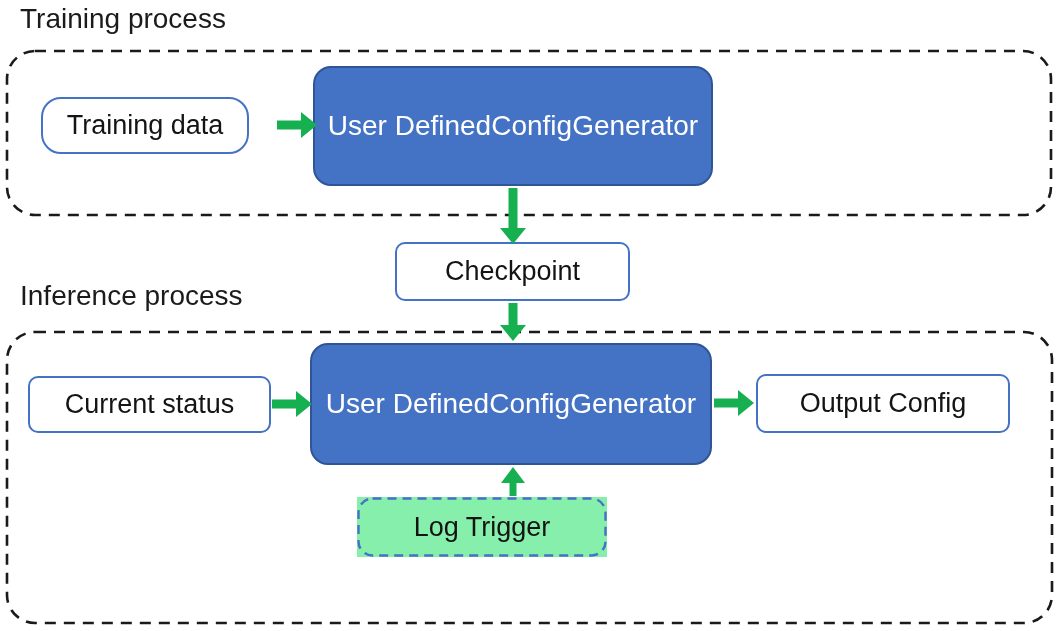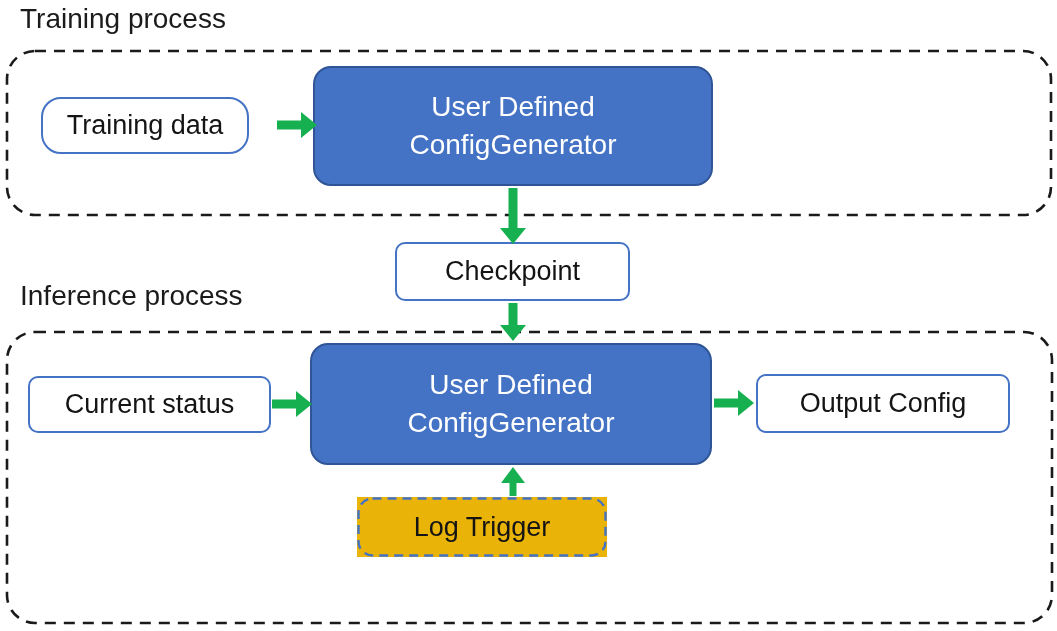--- a/index.html
+++ b/index.html
@@ -36,30 +36,30 @@
   #training-data-box { left: 41px;  top: 97px;  width: 208px; height: 57px; border-radius: 20px; }
   #checkpoint-box    { left: 395px; top: 242px; width: 235px; height: 59px; }
   #current-status-box{ left: 28px;  top: 376px; width: 243px; height: 57px; }
   #output-config-box { left: 756px; top: 374px; width: 254px; height: 59px; align-items: center; }
 
   .gen-box {
     position: absolute; z-index: 3;
     background: #4472c4;
     border: 2.5px solid #2f5597;
     border-radius: 18px;
-    display: flex; flex-direction: column; align-items: center; justify-content: center;
+    display: flex; flex-direction: row; align-items: center; justify-content: center;
     color: #ffffff; font-size: 28px; line-height: 1.35;
     text-align: center;
   }
   #training-generator  { left: 313px; top: 66px;  width: 400px; height: 120px; }
   #inference-generator { left: 310px; top: 343px; width: 402px; height: 122px; }
 
   .trigger-box {
     position: absolute;
-    background: #eab308;
+    background: #86efac;
     display: flex; align-items: center; justify-content: center;
     font-size: 27px; color: #141414;
     white-space: nowrap;
   }
   .trigger-box svg.border { position: absolute; left: 0; top: 0; }
   .trigger-box span { position: relative; }
   #log-trigger-box   { left: 357px; top: 497px; width: 250px; height: 60px; z-index: 3; }
   #clock-trigger-box { left: 432px; top: 546px; width: 261px; height: 59px; z-index: 4; }
 
   .arrow { fill: #16b050; }

